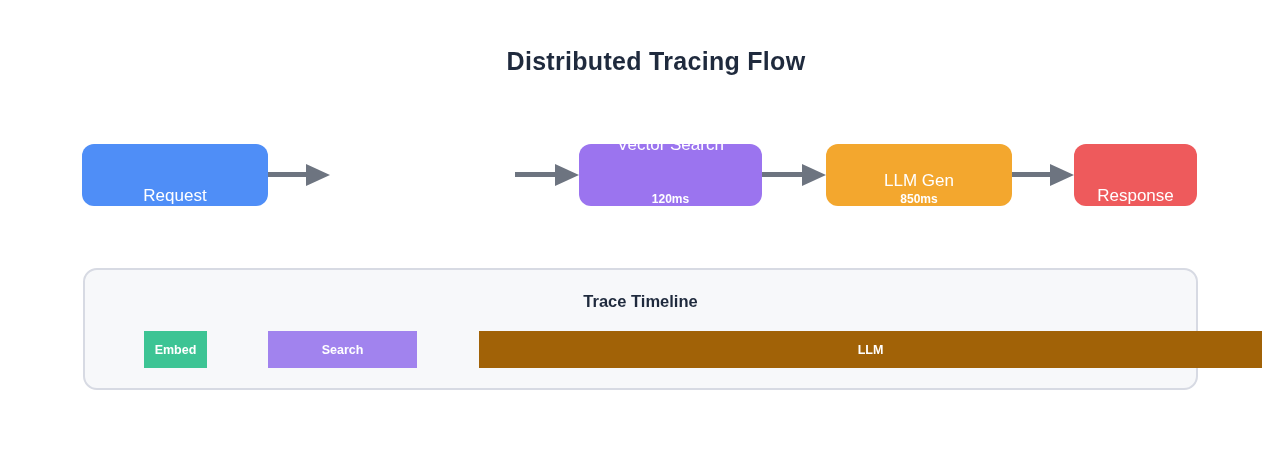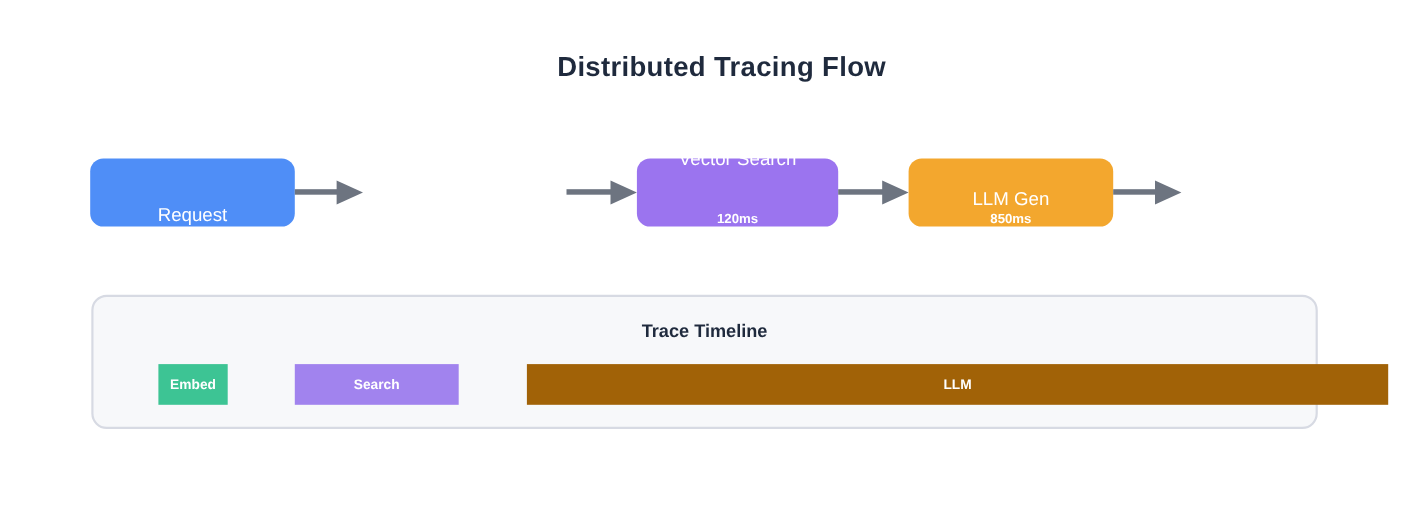--- a/index.html
+++ b/index.html
@@ -90,20 +90,23 @@
   <div class="node n4" style="background: rgb(243, 167, 46);">
     <span class="node-label">LLM Gen</span>
     <span class="node-duration">850ms</span>
   </div>
 
   <div class="arrow a4">
     <span class="shaft" style="background: rgb(109, 116, 128);"></span>
     <span class="head" style="border-left-color: rgb(109, 116, 128);"></span>
   </div>
 
+  <div class="node n5" style="background: rgb(238, 90, 92);">
+    <span class="node-label">Response</span>
+  </div>
 
   <div class="panel" style="background: rgb(247, 248, 250); border-color: rgb(215, 218, 227);">
     <h2 class="panel-title">Trace Timeline</h2>
   </div>
 
   <div class="tbar" style="background: rgb(61, 196, 148); left: 144px; width: 63px; text-align: center;">
     <span>Embed</span>
   </div>
   <div class="tbar" style="background: rgb(161, 131, 238); left: 268px; width: 149px; justify-content: center;">
     <span>Search</span>

